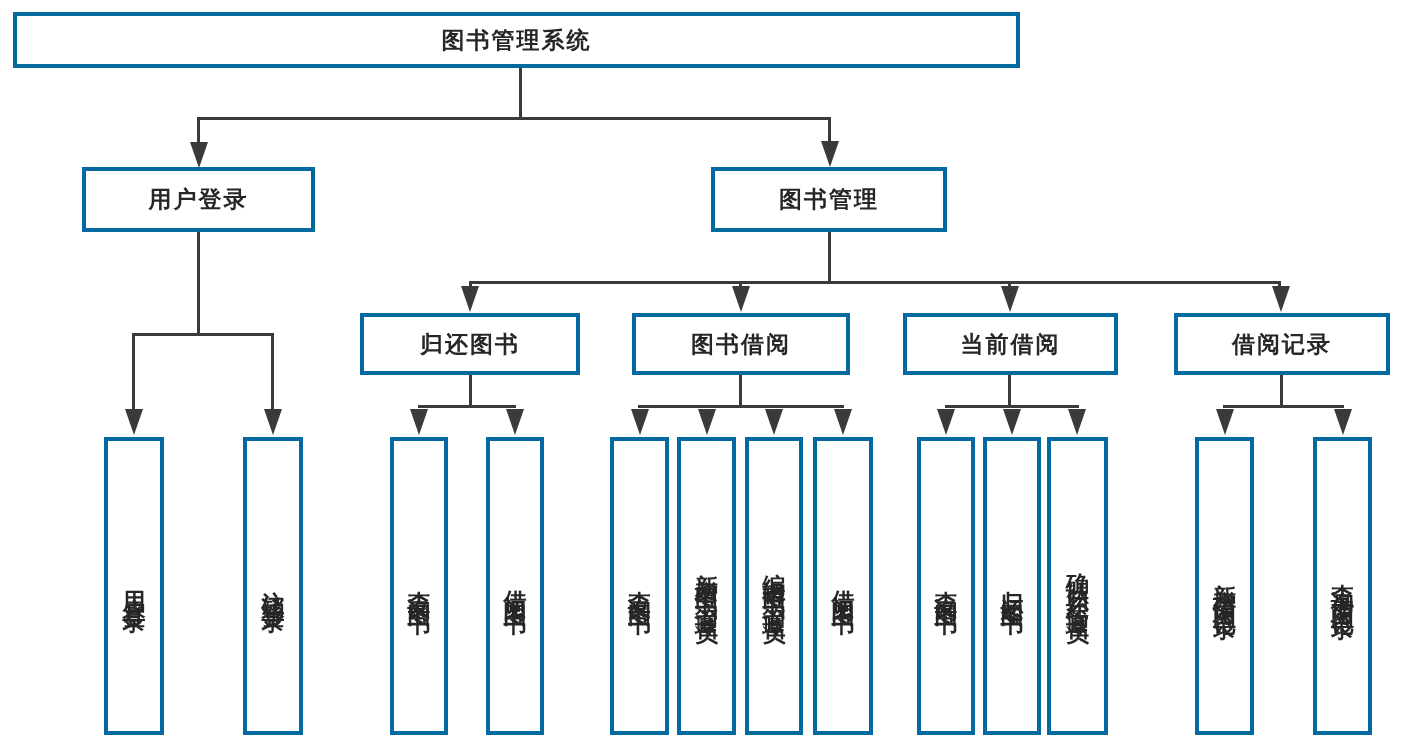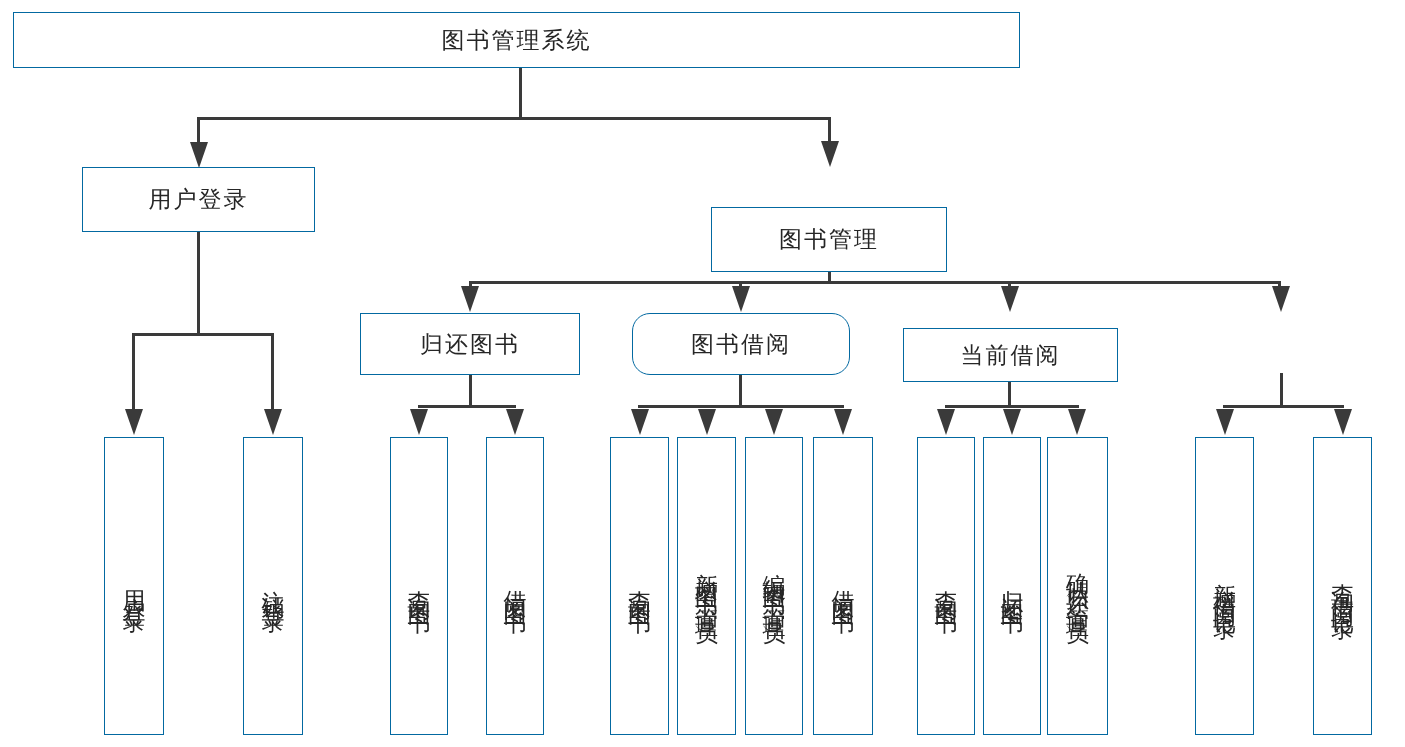--- a/index.html
+++ b/index.html
@@ -1,22 +1,22 @@
 <!DOCTYPE html>
 <html><head>
 <meta charset="utf-8">
 <style>
   html,body{margin:0;padding:0;background:#ffffff;}
   .canvas{
     position:relative;width:1405px;height:747px;background:#ffffff;overflow:hidden;
     font-family:"Liberation Sans","DejaVu Sans",sans-serif;color:#262626;
   }
   .box{
-    position:absolute;box-sizing:border-box;border:1px solid #0369a1;background:#ffffff;
-    display:flex;align-items:center;justify-content:center;
+    position:absolute;box-sizing:border-box;border:4px solid #0369a1;background:#ffffff;
+    display:flex;align-items:center;justify-content:center;font-weight:bold;
   }
   .hlabel{font-size:23px;letter-spacing:2px;white-space:nowrap;}
   .vtext{
     writing-mode:vertical-rl;text-orientation:mixed;
     font-size:23px;letter-spacing:7px;line-height:1;white-space:nowrap;
   }
   .hline{position:absolute;height:3px;background:#3a3a3a;}
   .vline{position:absolute;width:3px;background:#3a3a3a;}
   .arrow{
     position:absolute;width:0;height:0;
@@ -82,32 +82,35 @@
   <div class="arrow" style="left:1216px;top:409px;"></div>
   <div class="arrow" style="left:1334px;top:409px;"></div>
 
   <div class="box" style="left:13px;top:12px;width:1007px;height:56px;">
     <span class="hlabel">图书管理系统</span>
   </div>
 
   <div class="box" style="left:82px;top:167px;width:233px;height:65px;">
     <span class="hlabel">用户登录</span>
   </div>
-  <div class="box" style="left:711px;top:167px;width:236px;height:65px;margin-top:40px;">
+  <div class="box" style="left:711px;top:167px;width:236px;height:65px;">
     <span class="hlabel">图书管理</span>
   </div>
 
   <div class="box" style="left:360px;top:313px;width:220px;height:62px;">
     <span class="hlabel">归还图书</span>
   </div>
-  <div class="box" style="left:632px;top:313px;width:218px;height:62px;border-radius:18px;">
+  <div class="box" style="left:632px;top:313px;width:218px;height:62px;">
     <span class="hlabel">图书借阅</span>
   </div>
-  <div class="box" style="left:903px;top:328px;width:215px;height:54px;">
+  <div class="box" style="left:903px;top:313px;width:215px;height:62px;">
     <span class="hlabel">当前借阅</span>
+  </div>
+  <div class="box" style="left:1174px;top:313px;width:216px;height:62px;">
+    <span class="hlabel">借阅记录</span>
   </div>
 
   <div class="box" style="left:104px;top:437px;width:60px;height:298px;">
     <span class="vtext">用户登录</span>
   </div>
   <div class="box" style="left:243px;top:437px;width:60px;height:298px;">
     <span class="vtext">注销登录</span>
   </div>
 
   <div class="box" style="left:390px;top:437px;width:58px;height:298px;">

